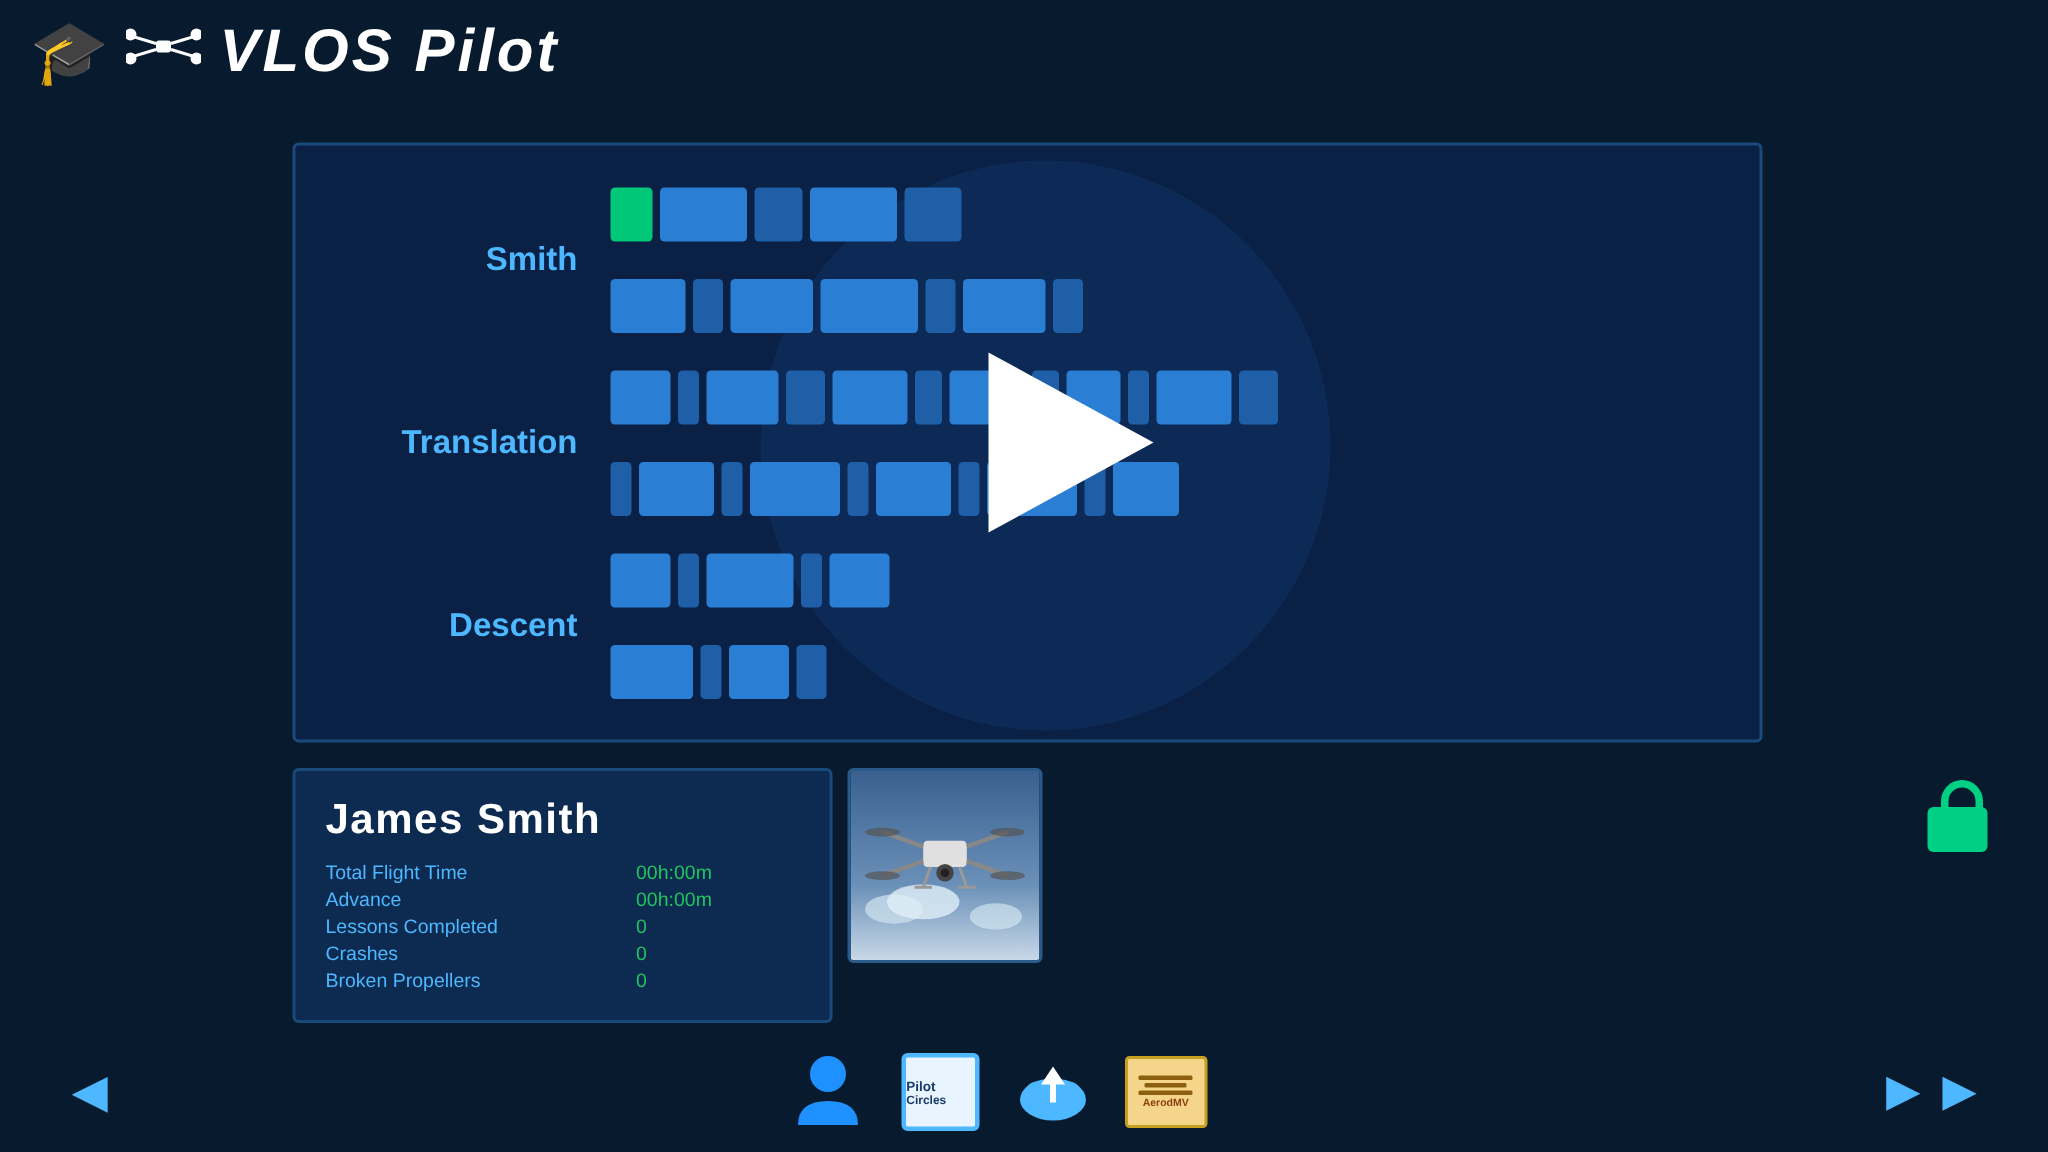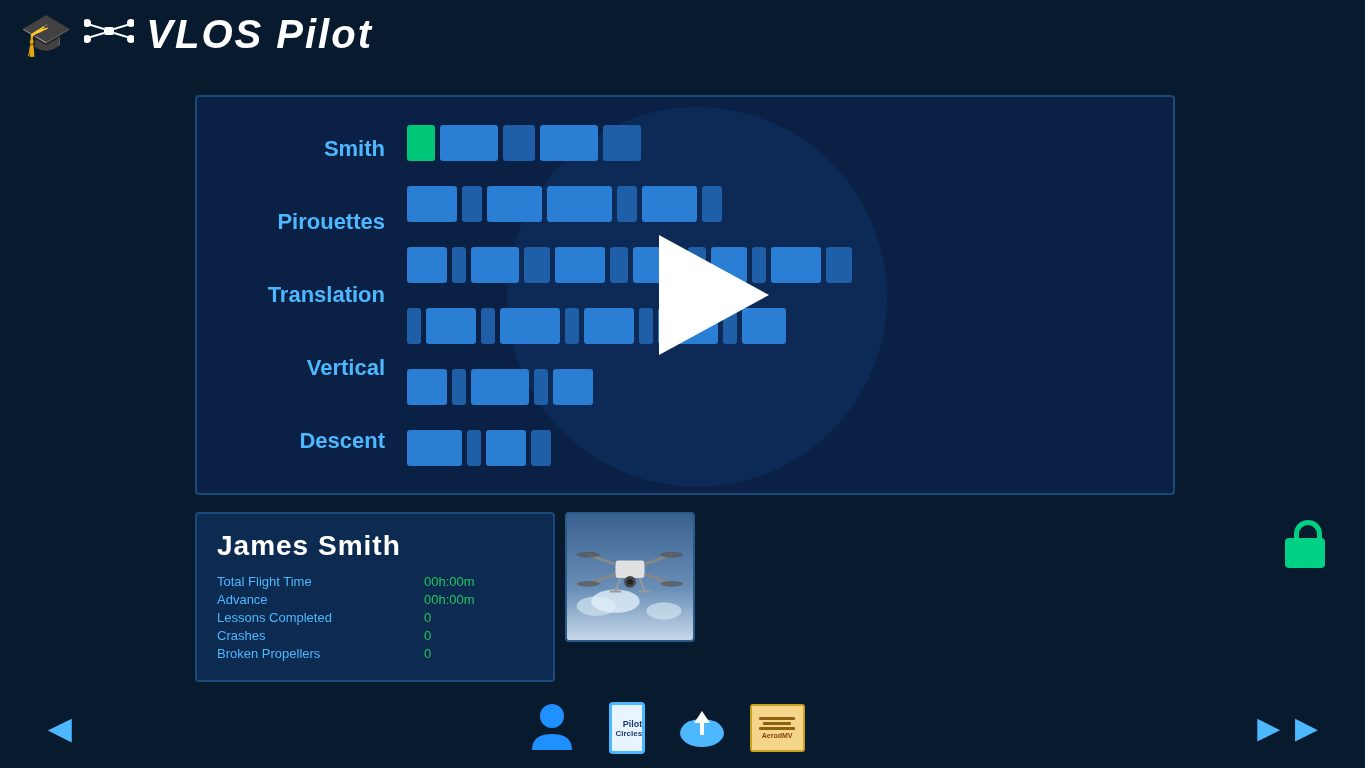--- a/index.html
+++ b/index.html
@@ -238,28 +238,28 @@
       height: 55px;
       display: flex;
       align-items: center;
       justify-content: center;
       cursor: pointer;
       position: relative;
     }
 
     
     .logbook-box {
-      width: 36px;
+      width: 52px;
       height: 52px;
       border: 3px solid #4db8ff;
       border-radius: 4px;
       background: #e8f4ff;
       display: flex;
       flex-direction: column;
-      align-items: flex-end;
+      align-items: flex-start;
       justify-content: center;
     }
 
     .logbook-text-top {
       font-size: 9px;
       color: #1a3a6a;
       font-weight: bold;
     }
 
     .logbook-text-main {
@@ -317,23 +317,21 @@
 </div>
 
 <div id="main-panel">
 
   <div class="circle-bg"></div>
 
   <div class="play-overlay"></div>
 
   <div class="row-labels">
     <div class="row-label">Smith</div>
-    <div class="row-label">Pirouettes</div>
     <div class="row-label">Translation</div>
-    <div class="row-label">Vertical</div>
     <div class="row-label">Descent</div>
   </div>
 
   <div class="chart-grid">
 
     <div class="chart-row">
       <div class="bar-segment seg-green" style="width:28px;"></div>
       <div class="bar-segment seg-blue-light" style="width:58px;"></div>
       <div class="bar-segment seg-blue-mid" style="width:32px;"></div>
       <div class="bar-segment seg-blue-light" style="width:58px;"></div>

